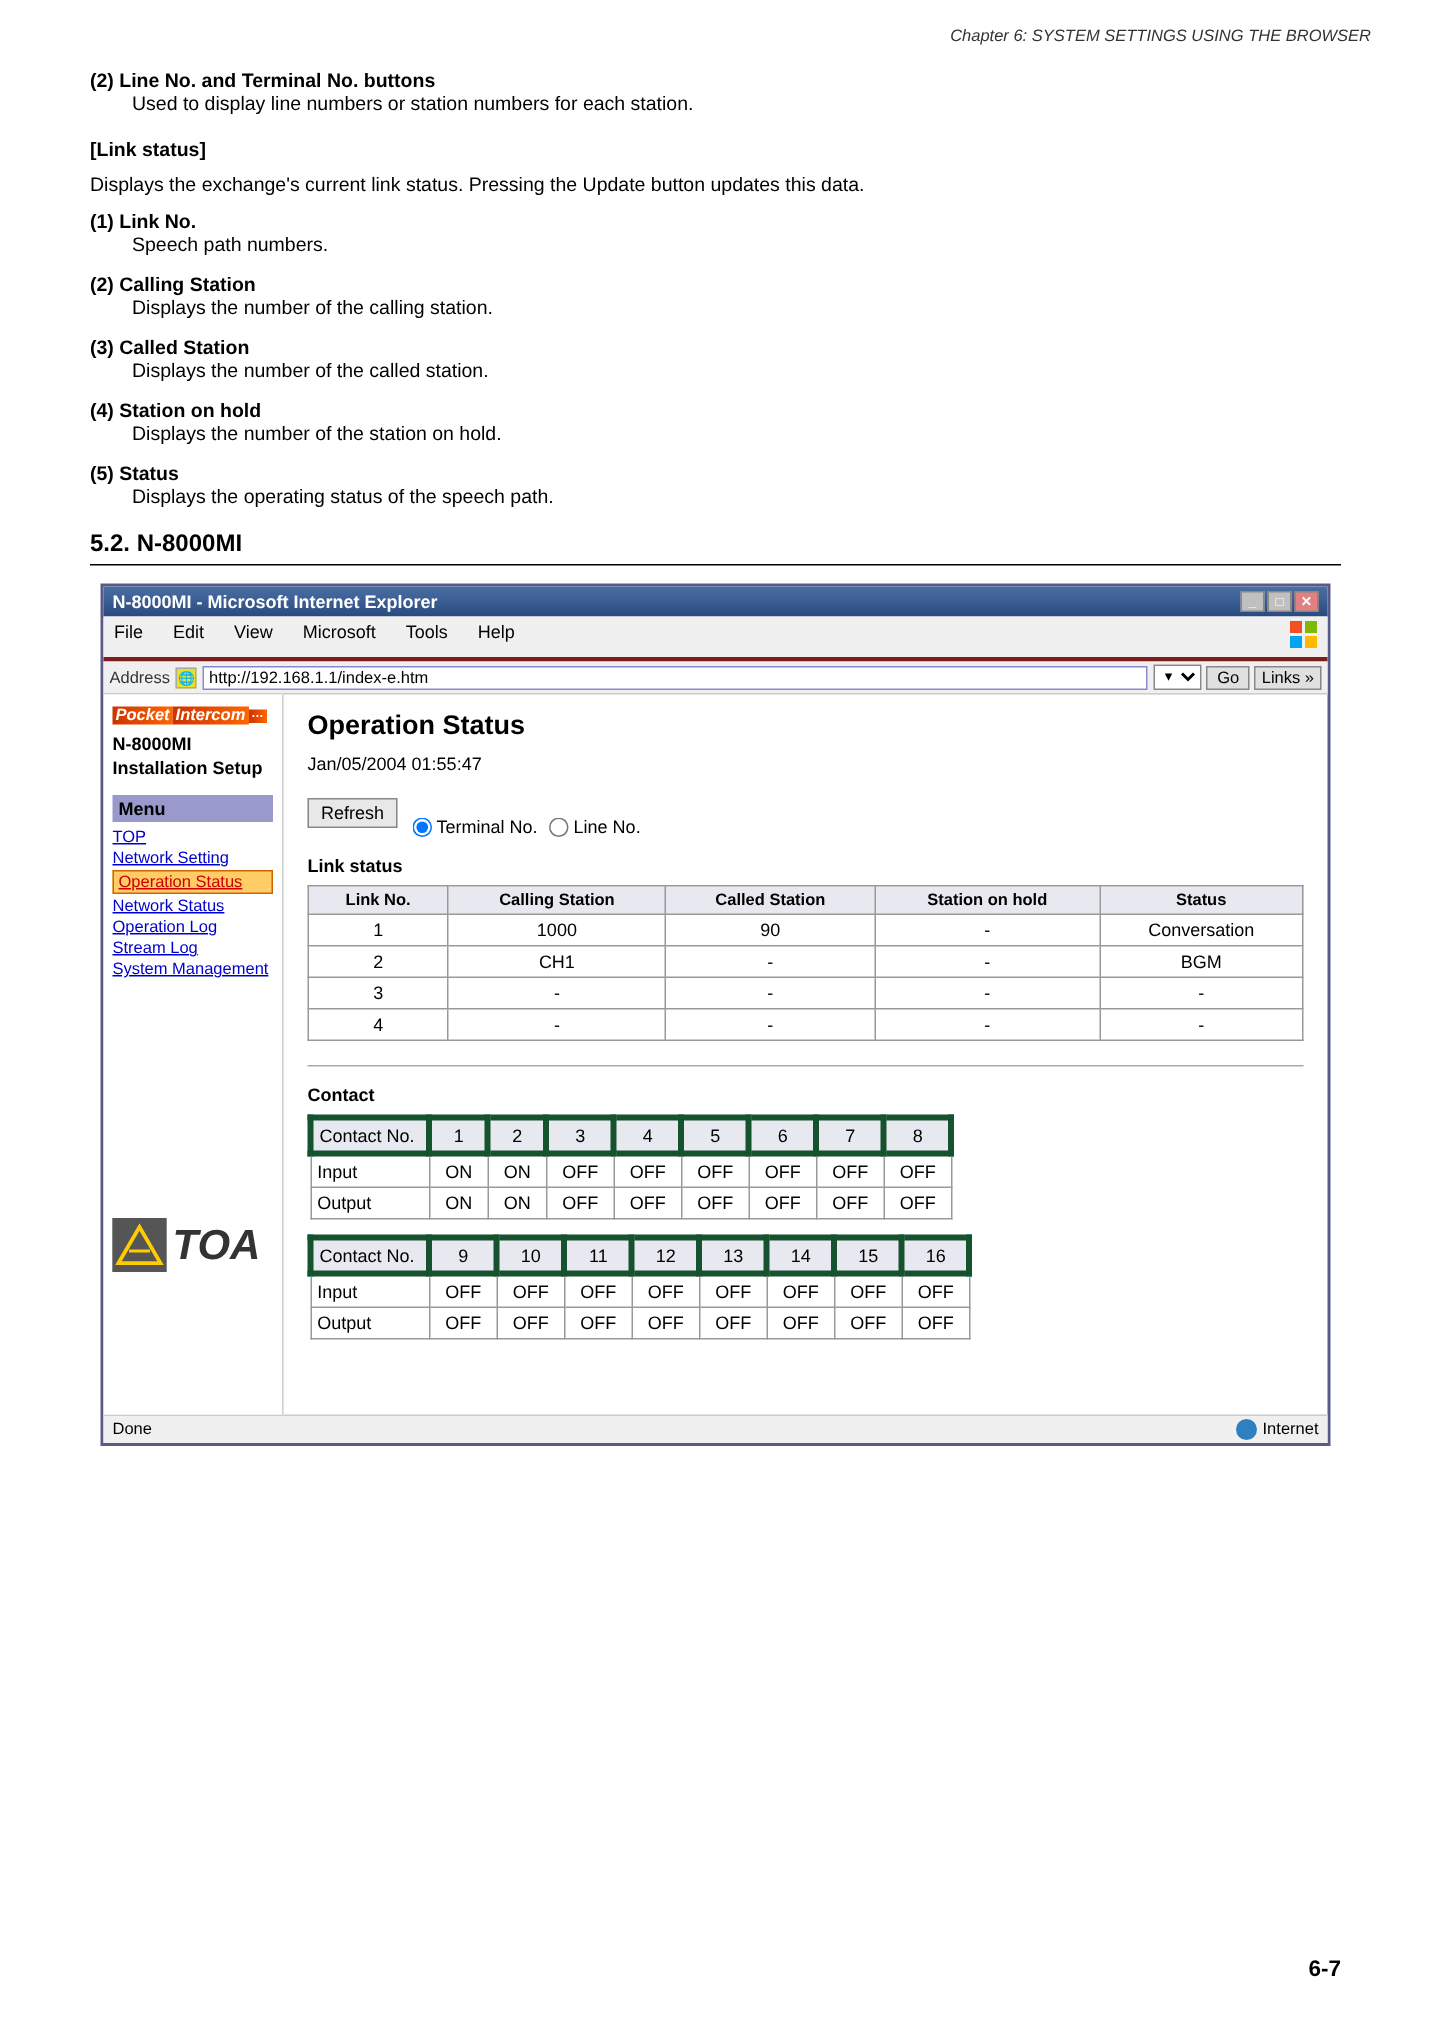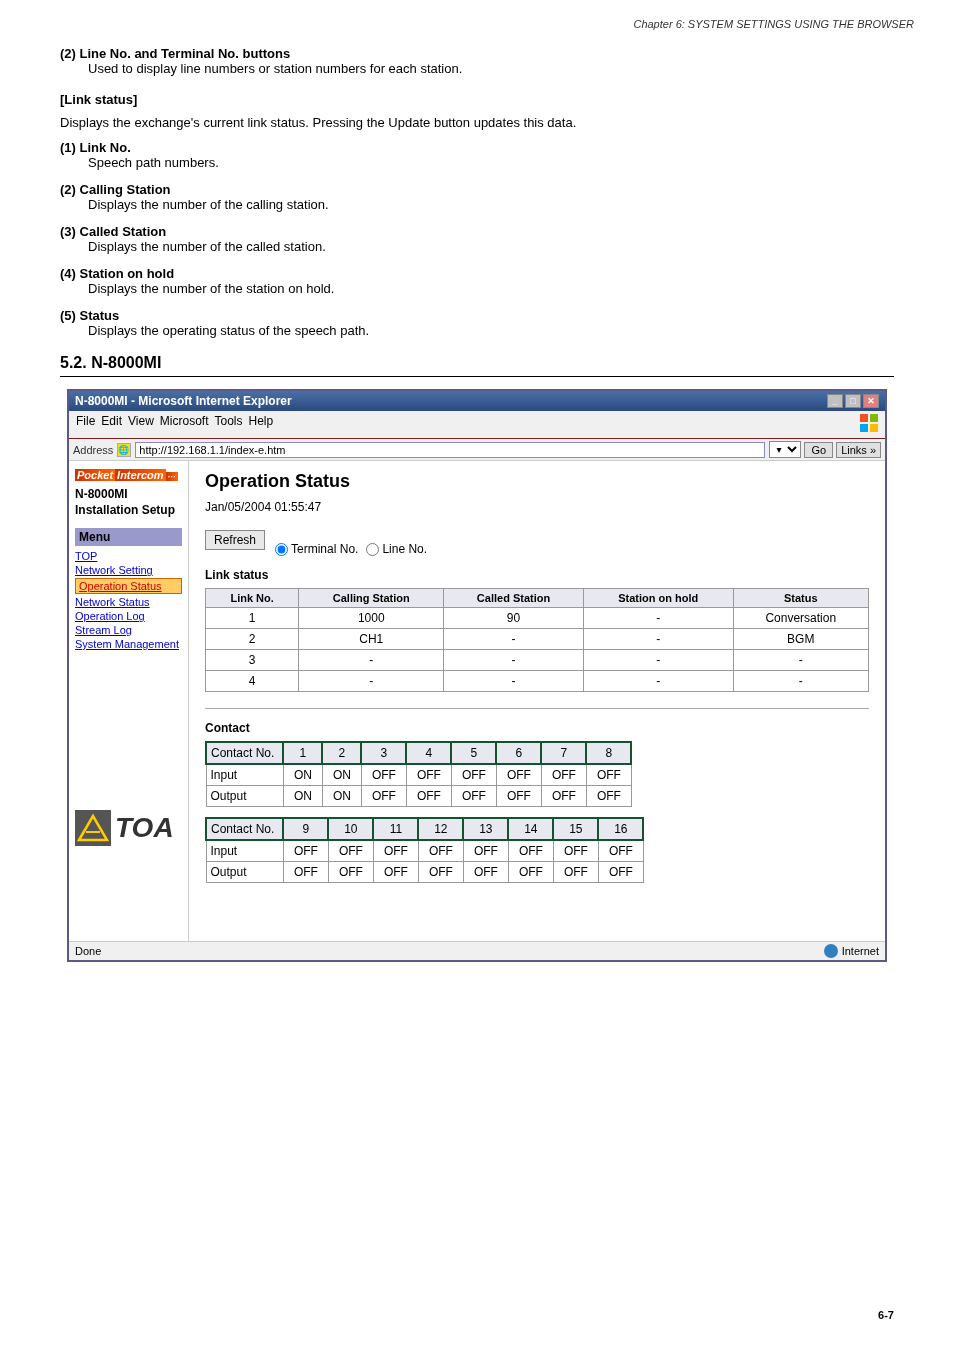--- a/index.html
+++ b/index.html
@@ -95,23 +95,24 @@
       border: 1px solid #888;
       font-size: 9px;
       display: flex;
       align-items: center;
       justify-content: center;
       cursor: pointer;
     }
 
     .browser-menubar {
       background: #f0f0f0;
-      border-bottom: 1px solid #7f1d1d;
+      border-bottom: 3px solid #7f1d1d;
       padding: 2px 4px;
       display: flex;
+      gap: 14px;
       font-size: 12px;
     }
 
     .browser-menubar span {
       cursor: pointer;
       padding: 1px 3px;
     }
 
     .browser-addressbar {
       display: flex;
@@ -359,21 +360,21 @@
       margin-bottom: 6px;
     }
 
     .contact-table {
       border-collapse: collapse;
       font-size: 12px;
       margin-bottom: 10px;
     }
 
     .contact-table th {
-      border: 2px solid #14532d;
+      border: 4px solid #14532d;
       background: #e8e8f0;
       padding: 3px 8px;
       text-align: center;
       font-weight: normal;
     }
 
     .contact-table td {
       border: 1px solid #999;
       padding: 3px 10px;
       text-align: center;
@@ -407,21 +408,21 @@
       background: #3080c0;
       border-radius: 50%;
       display: inline-block;
     }
 
     
     .page-number {
       position: absolute;
       bottom: 30px;
       right: 60px;
-      font-size: 11px;
+      font-size: 15px;
       font-weight: bold;
     }
 
     
     .mt8 { margin-top: 8px; }
     .mb8 { margin-bottom: 8px; }
     .mt16 { margin-top: 16px; }
   </style>
 </head>
 <body>

